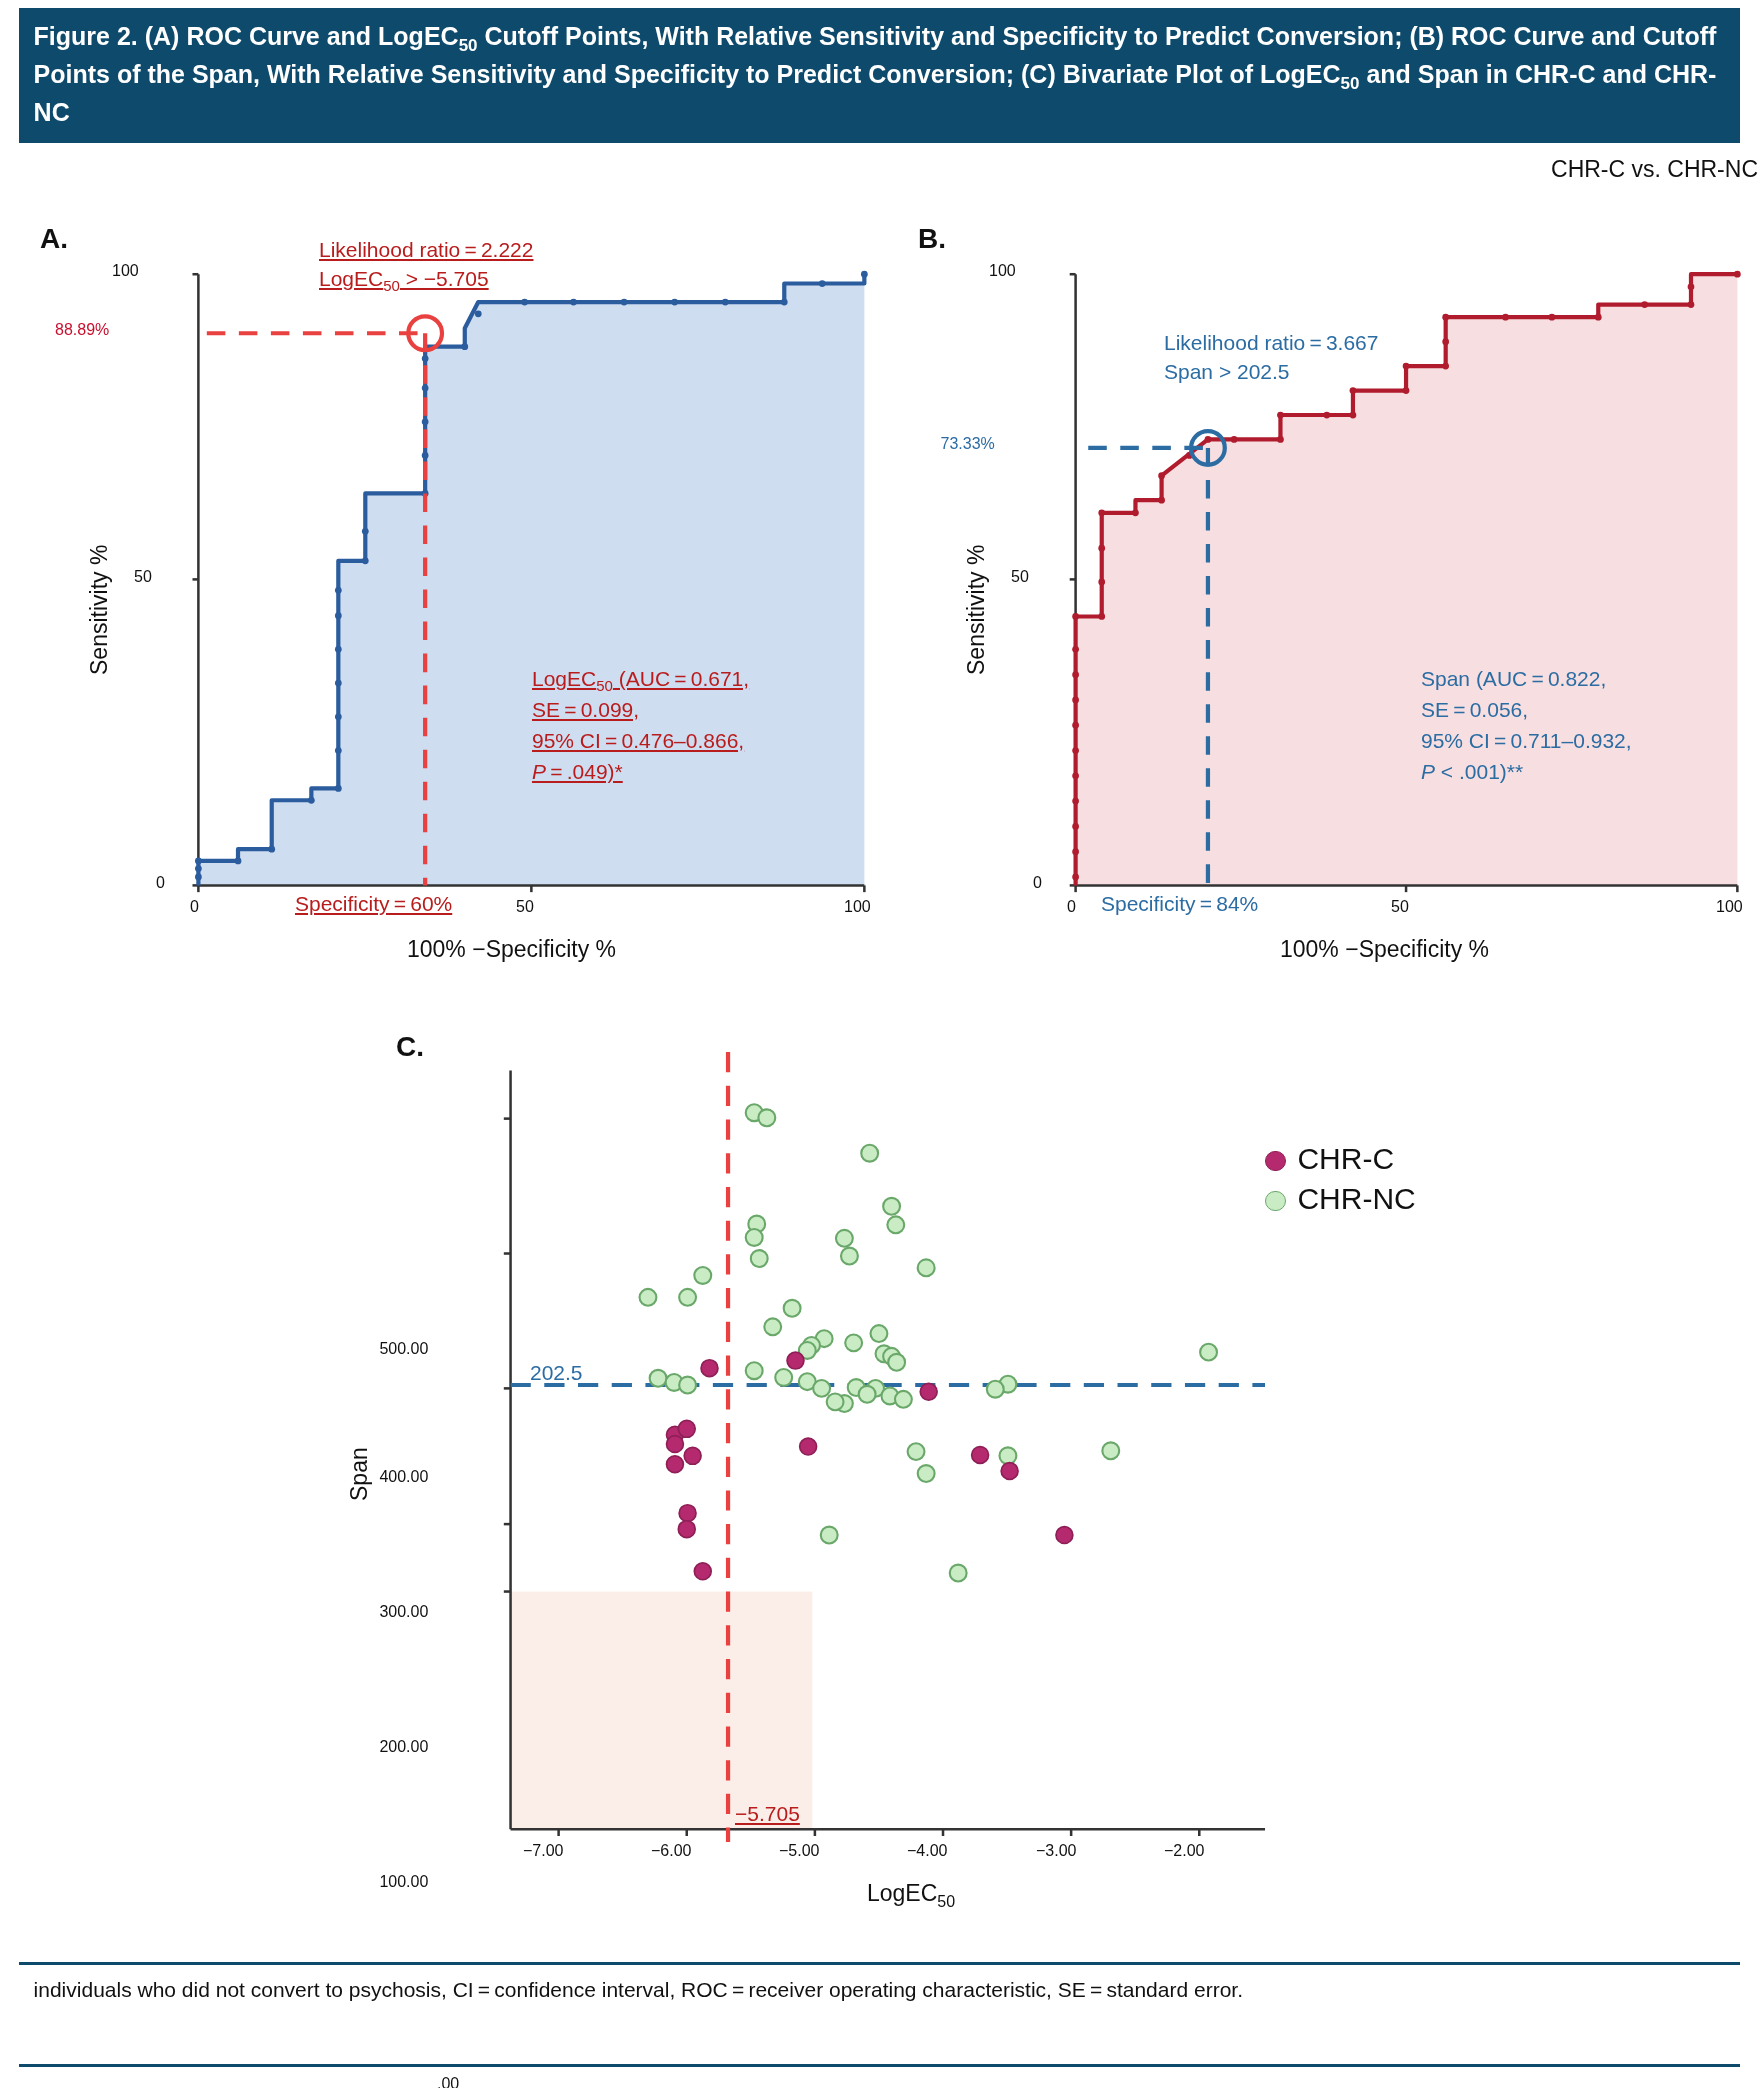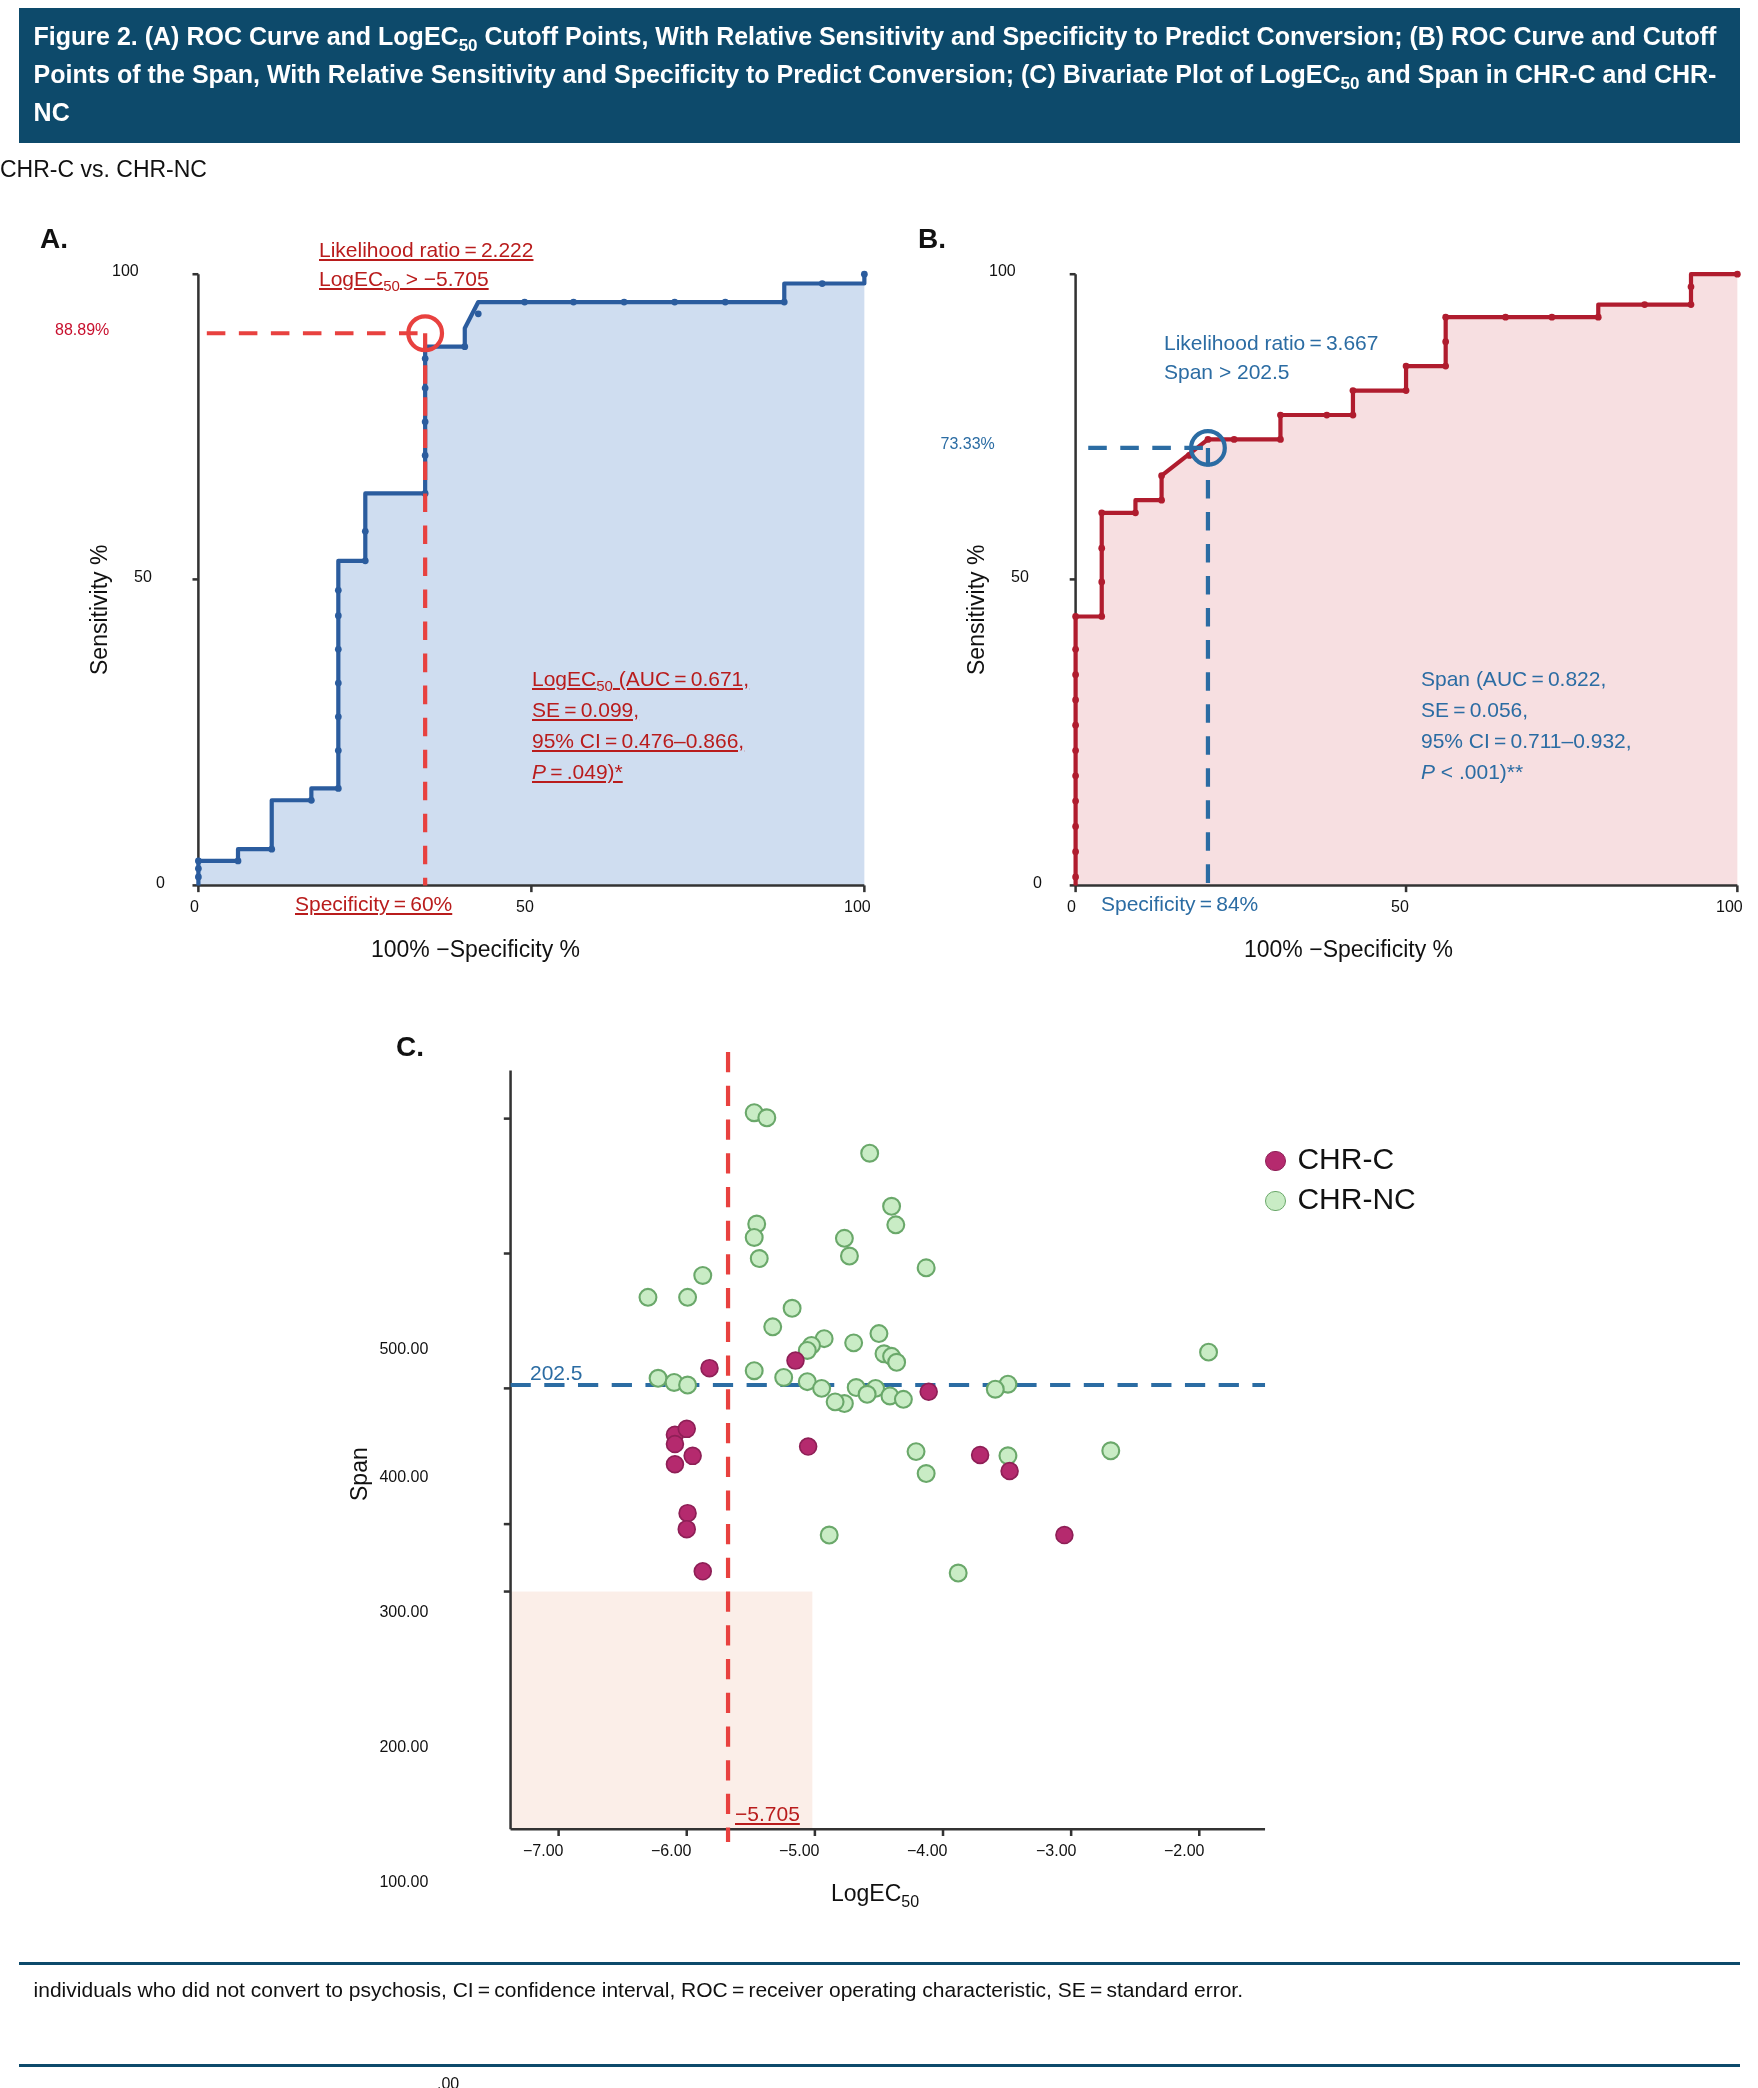--- a/index.html
+++ b/index.html
@@ -28,21 +28,21 @@
     padding: 11.8px 15px 13.5px 15px;
     box-sizing: border-box;
   }
   .figure-header sub { font-size: 17px; }
 
   .main-title {
     position: absolute;
     top: 156px;
     left: 0;
     width: 1758px;
-    text-align: left;
+    text-align: right;
     font-size: 23px;
     color: #111;
   }
 
   .panel-letter {
     position: absolute;
     font-size: 28px;
     font-weight: bold;
     color: #111;
   }
@@ -59,20 +59,21 @@
     font-size: 23px;
     color: #111;
     white-space: nowrap;
   }
   .axis-label-x {
     position: absolute;
     font-size: 23px;
     color: #111;
     white-space: nowrap;
     text-align: center;
+    margin-left: 36px;
   }
   .tick-label {
     position: absolute;
     font-size: 16px;
     color: #111;
     white-space: nowrap;
   }
   .anno {
     position: absolute;
     font-size: 21px;

